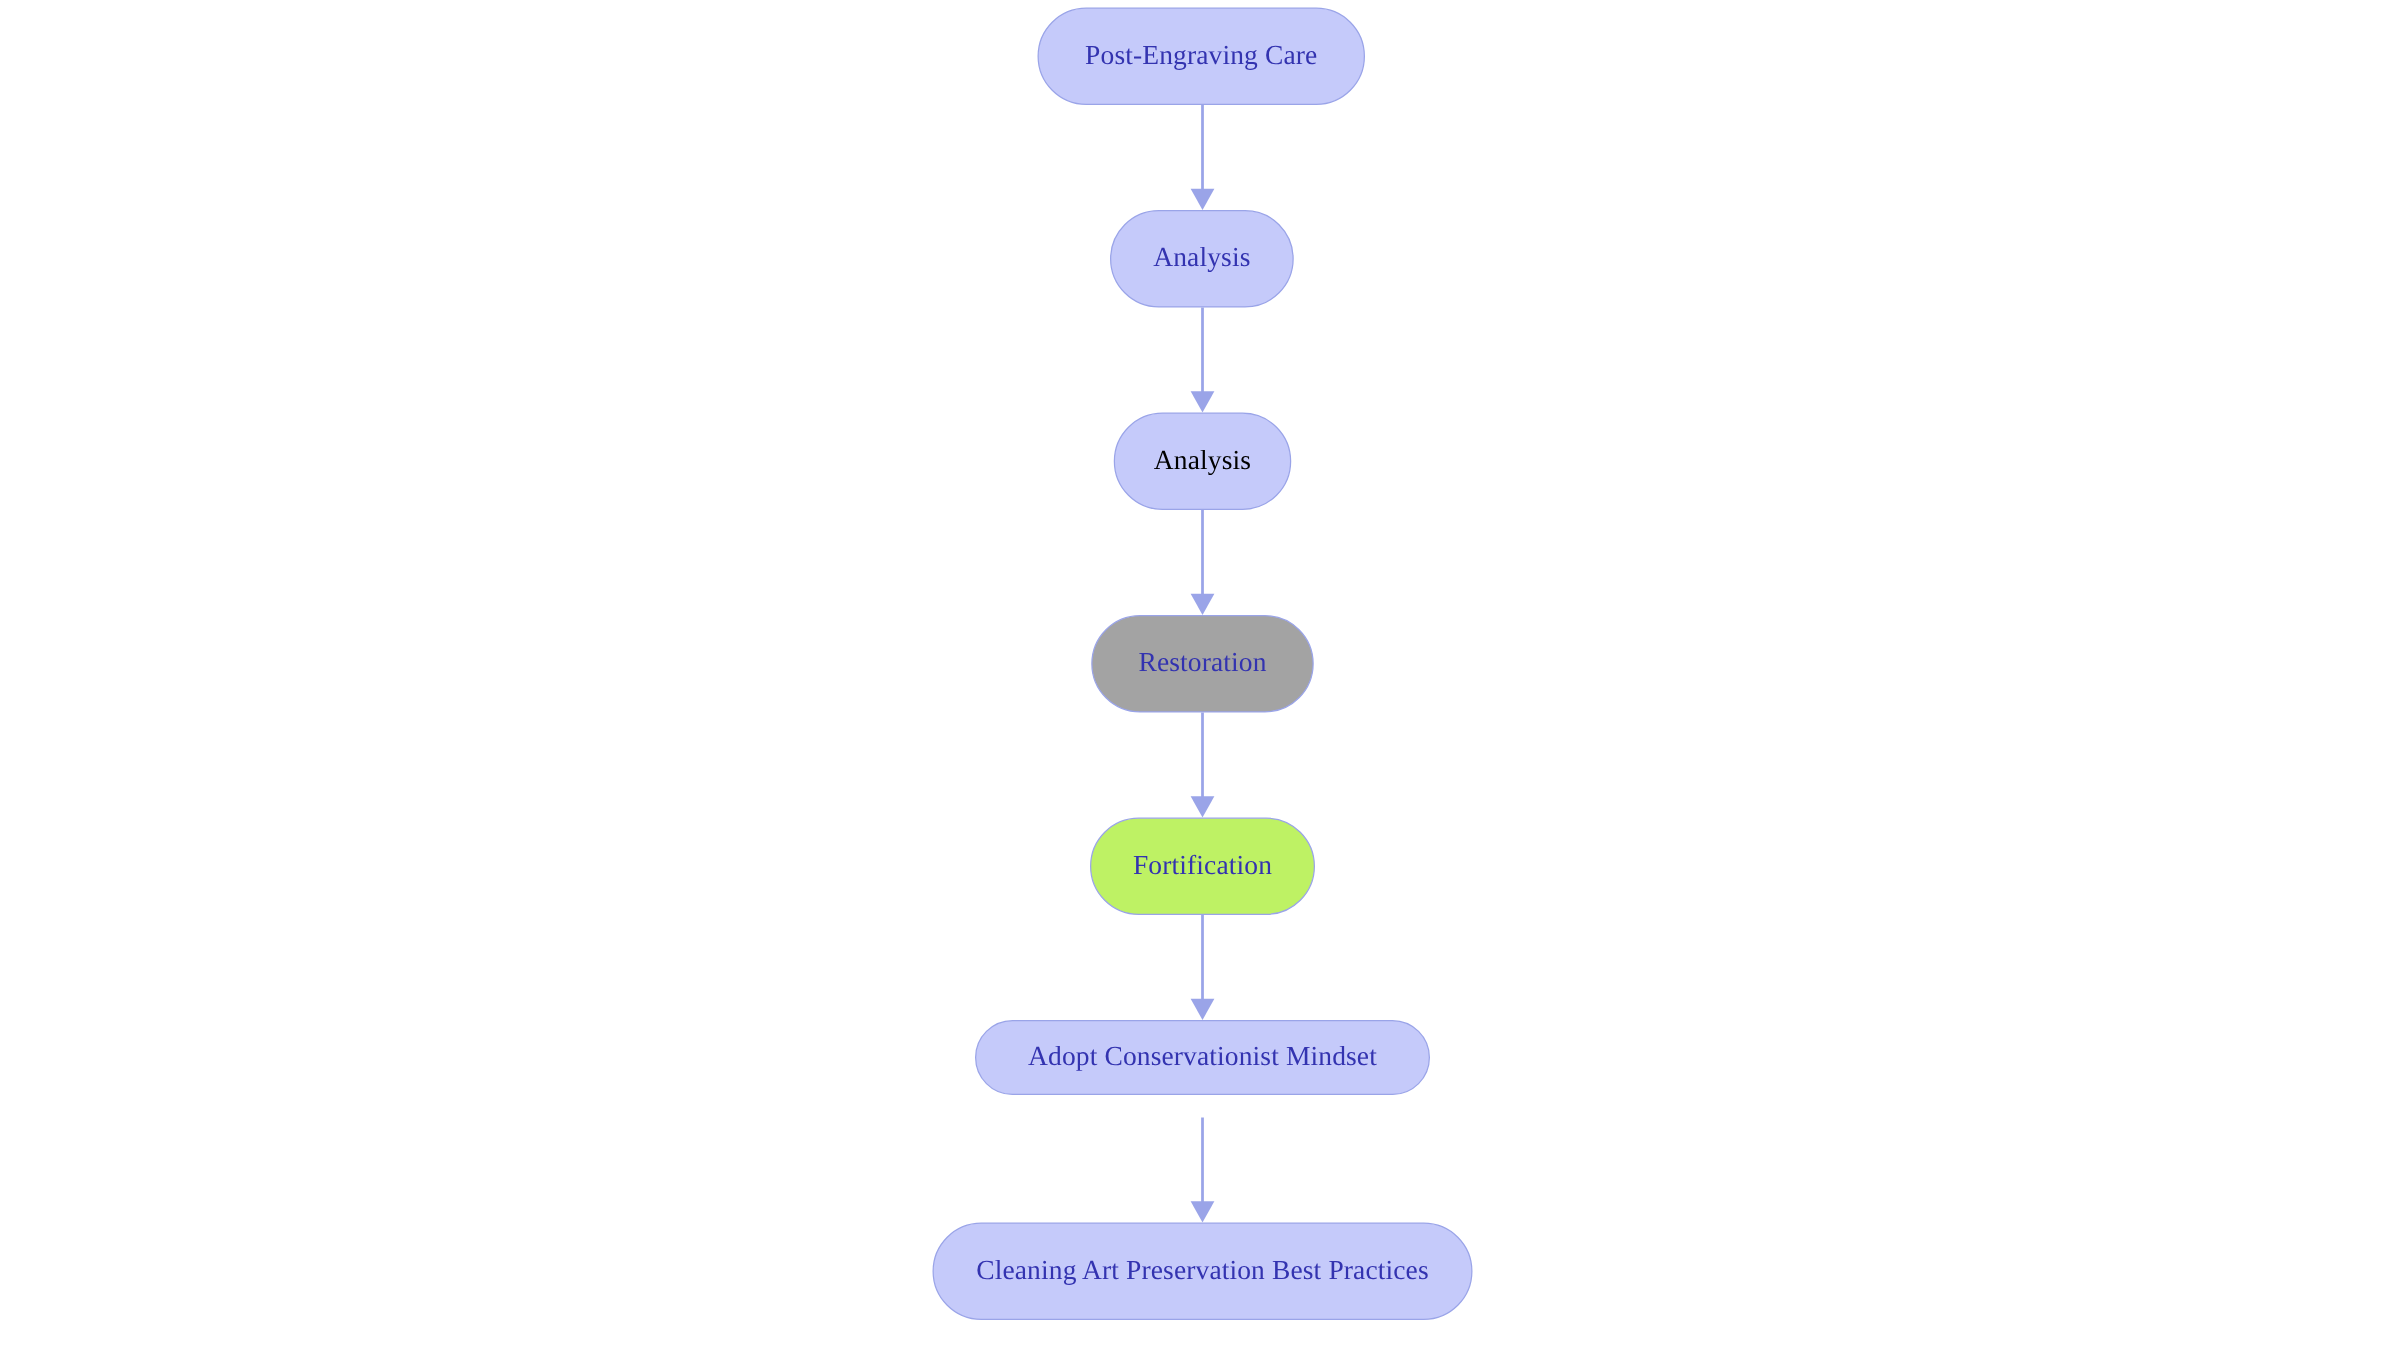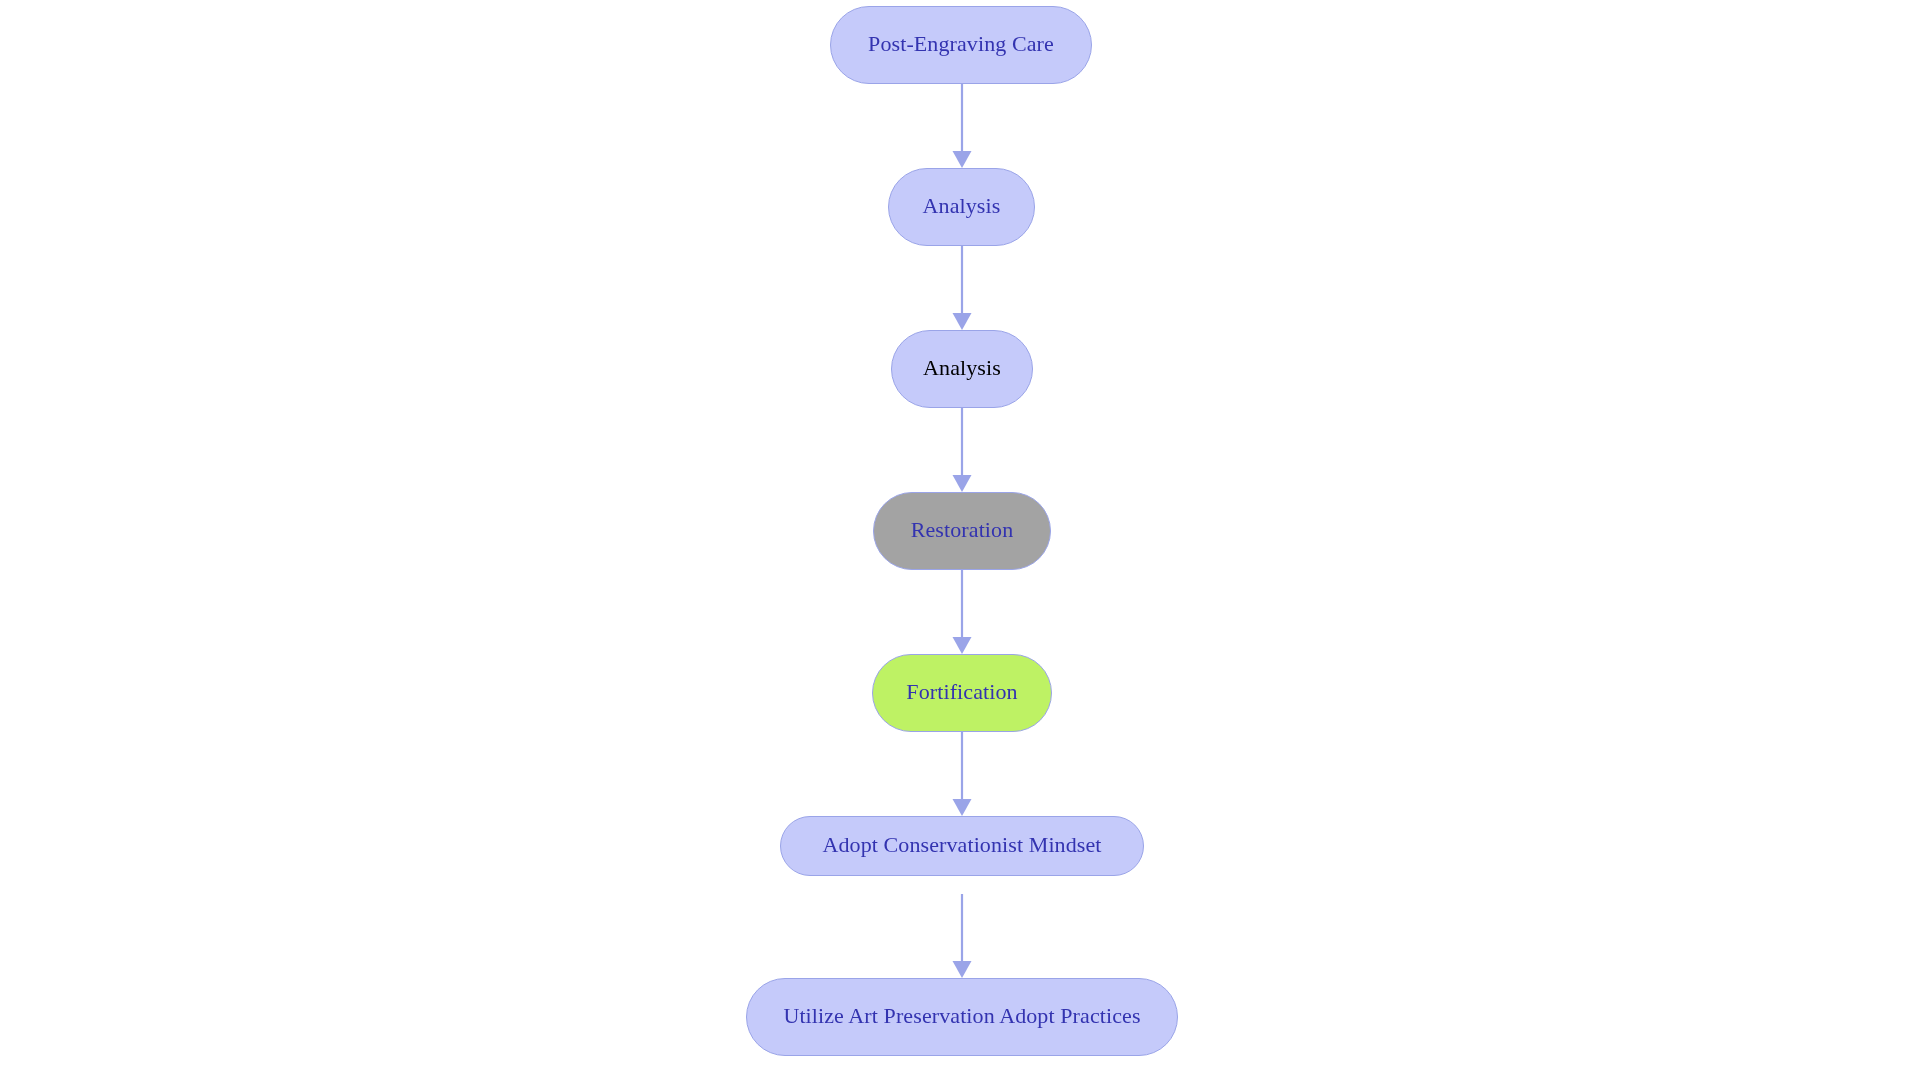--- a/index.html
+++ b/index.html
@@ -98,17 +98,17 @@
       <div class="node" style="left: 873px; top: 492px; width: 178px; height: 78px; background: #a3a3a3; border-color: rgb(154, 164, 232); color: rgb(51, 51, 176);">
         <span class="node-label">Restoration</span>
       </div>
       <div class="node" style="left: 872px; top: 654px; width: 180px; height: 78px; background: #bef264; border-color: rgb(154, 164, 232); color: rgb(51, 51, 176);">
         <span class="node-label">Fortification</span>
       </div>
       <div class="node" style="left: 780px; top: 816px; width: 364px; height: 60px; background: rgb(197, 202, 250); border-color: rgb(154, 164, 232); color: rgb(51, 51, 176);">
         <span class="node-label">Adopt Conservationist Mindset</span>
       </div>
       <div class="node" style="left: 746px; top: 978px; width: 432px; height: 78px; background: rgb(197, 202, 250); border-color: rgb(154, 164, 232); color: rgb(51, 51, 176);">
-        <span class="node-label">Utilize Art Preservation Adopt Practices</span>
+        <span class="node-label">Cleaning Art Preservation Best Practices</span>
       </div>
     </div>
 
 </div>
 
 </body></html>

